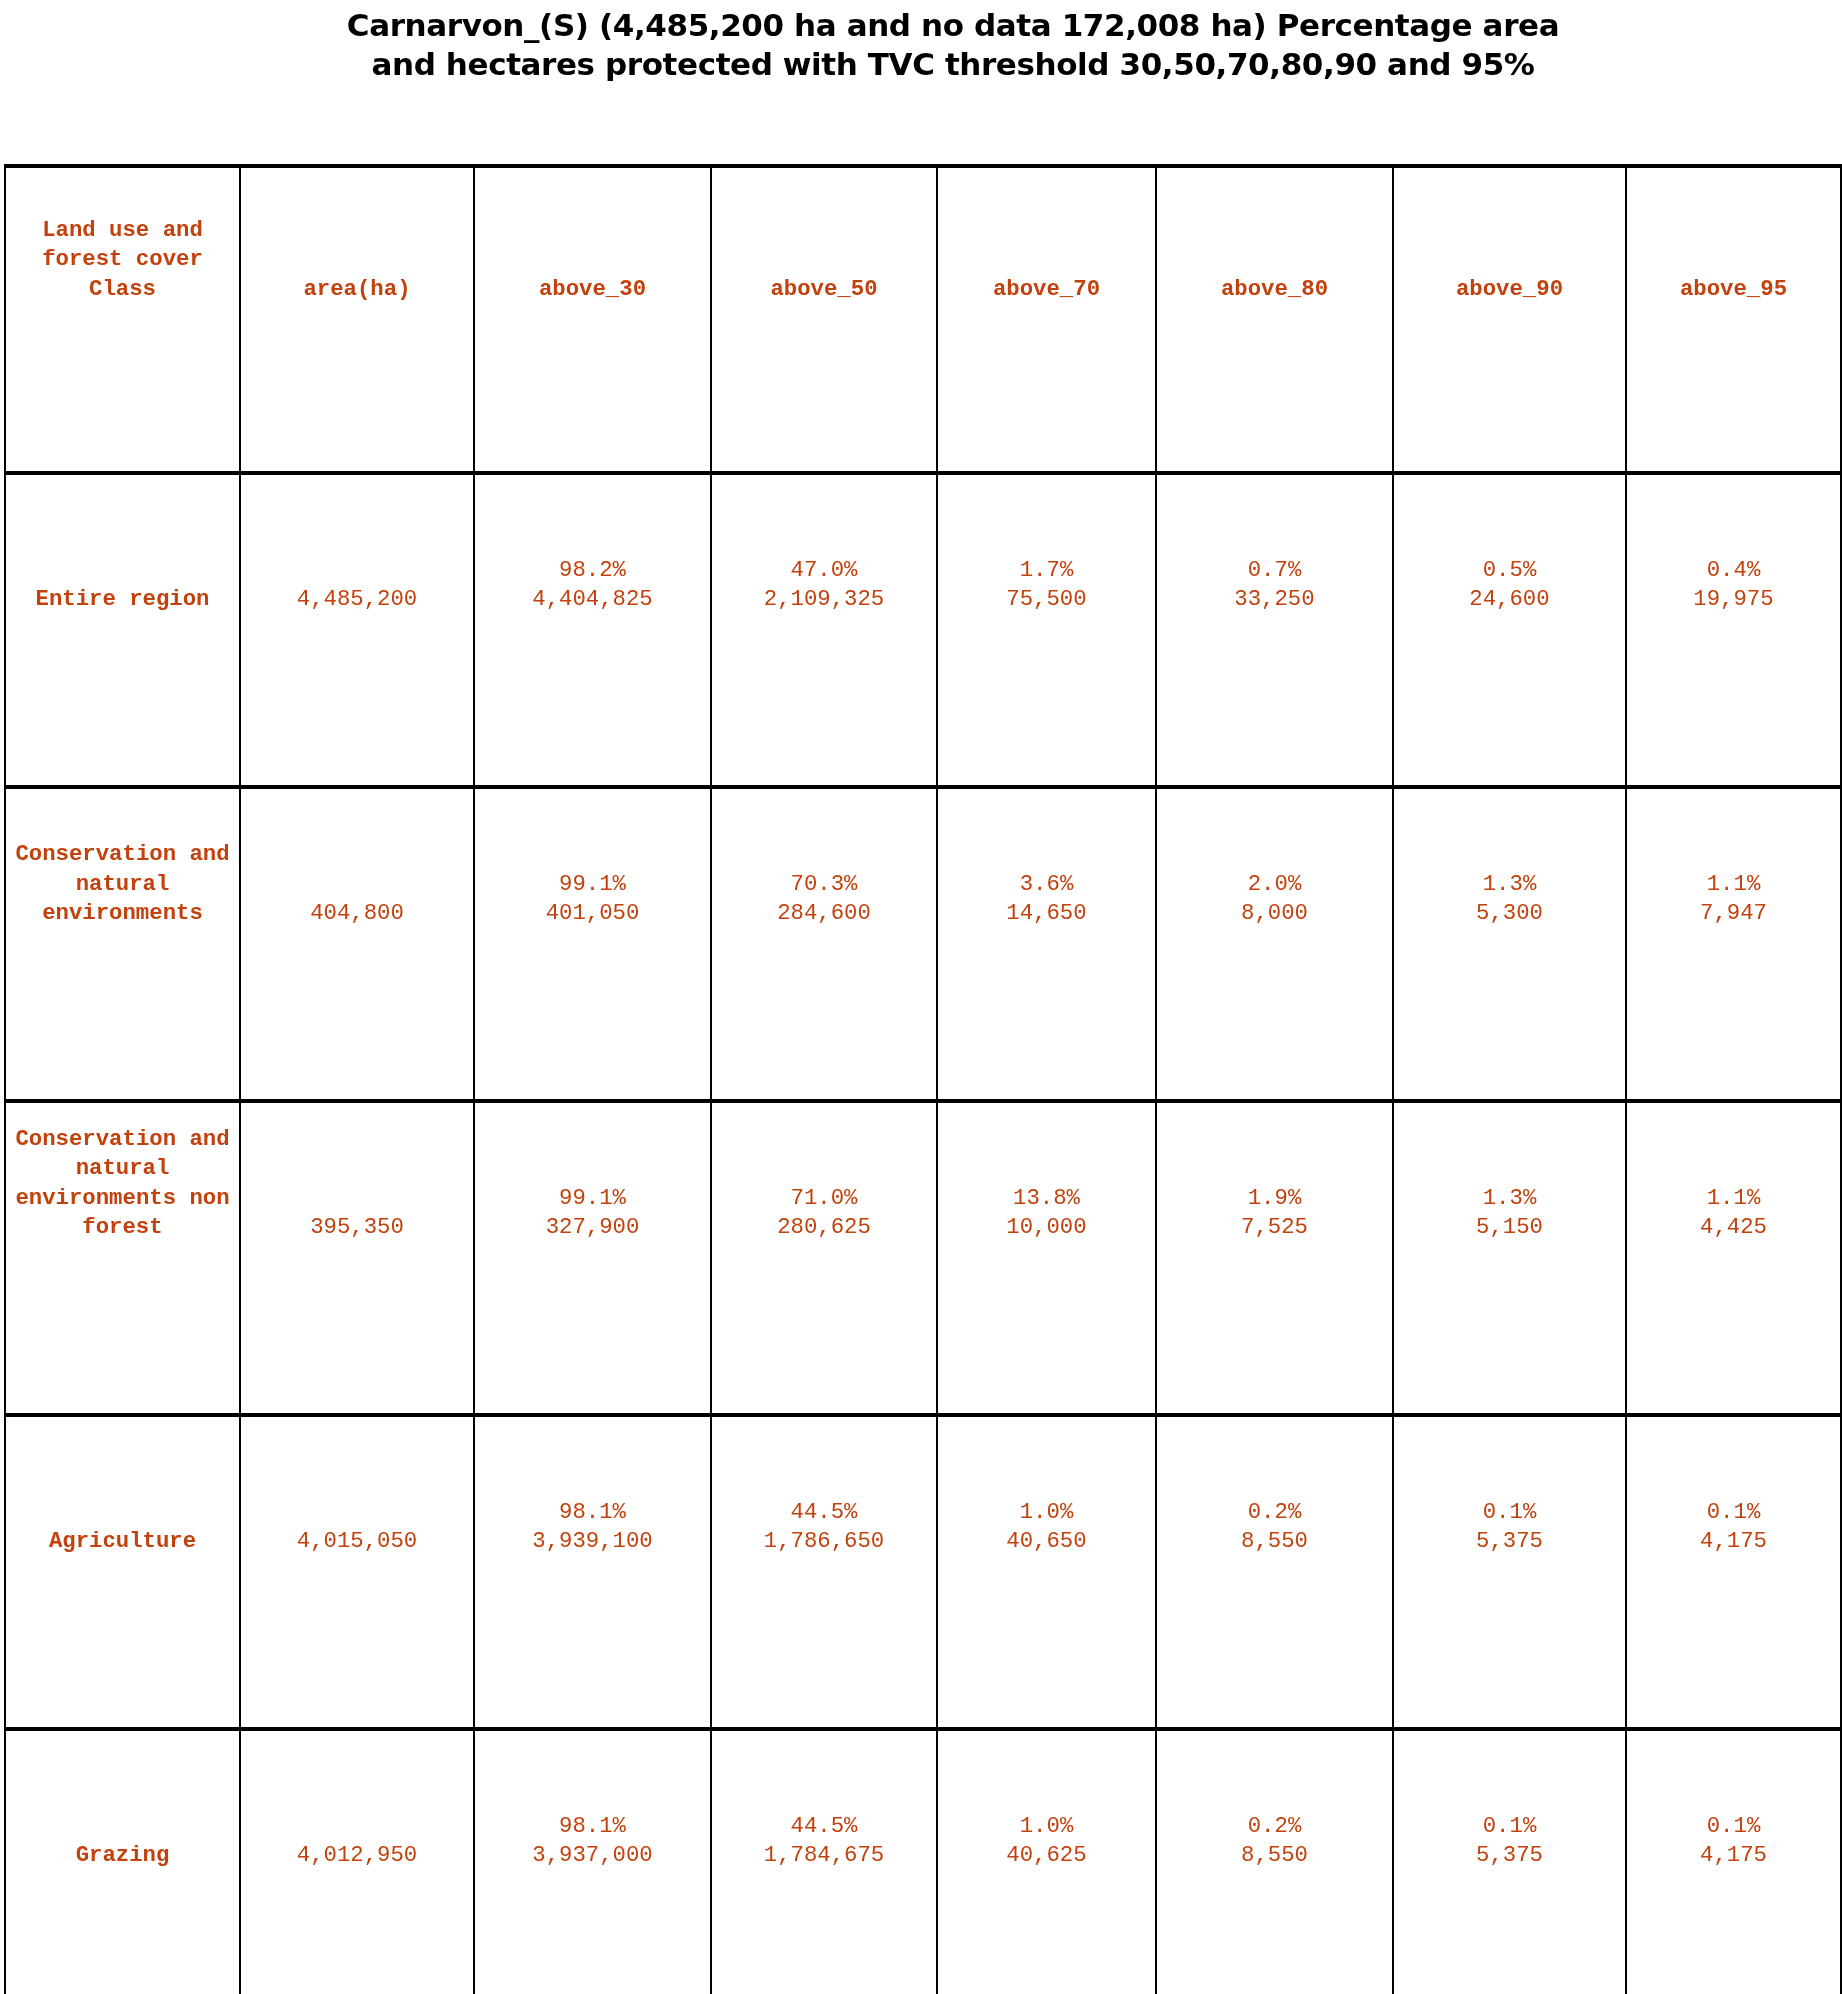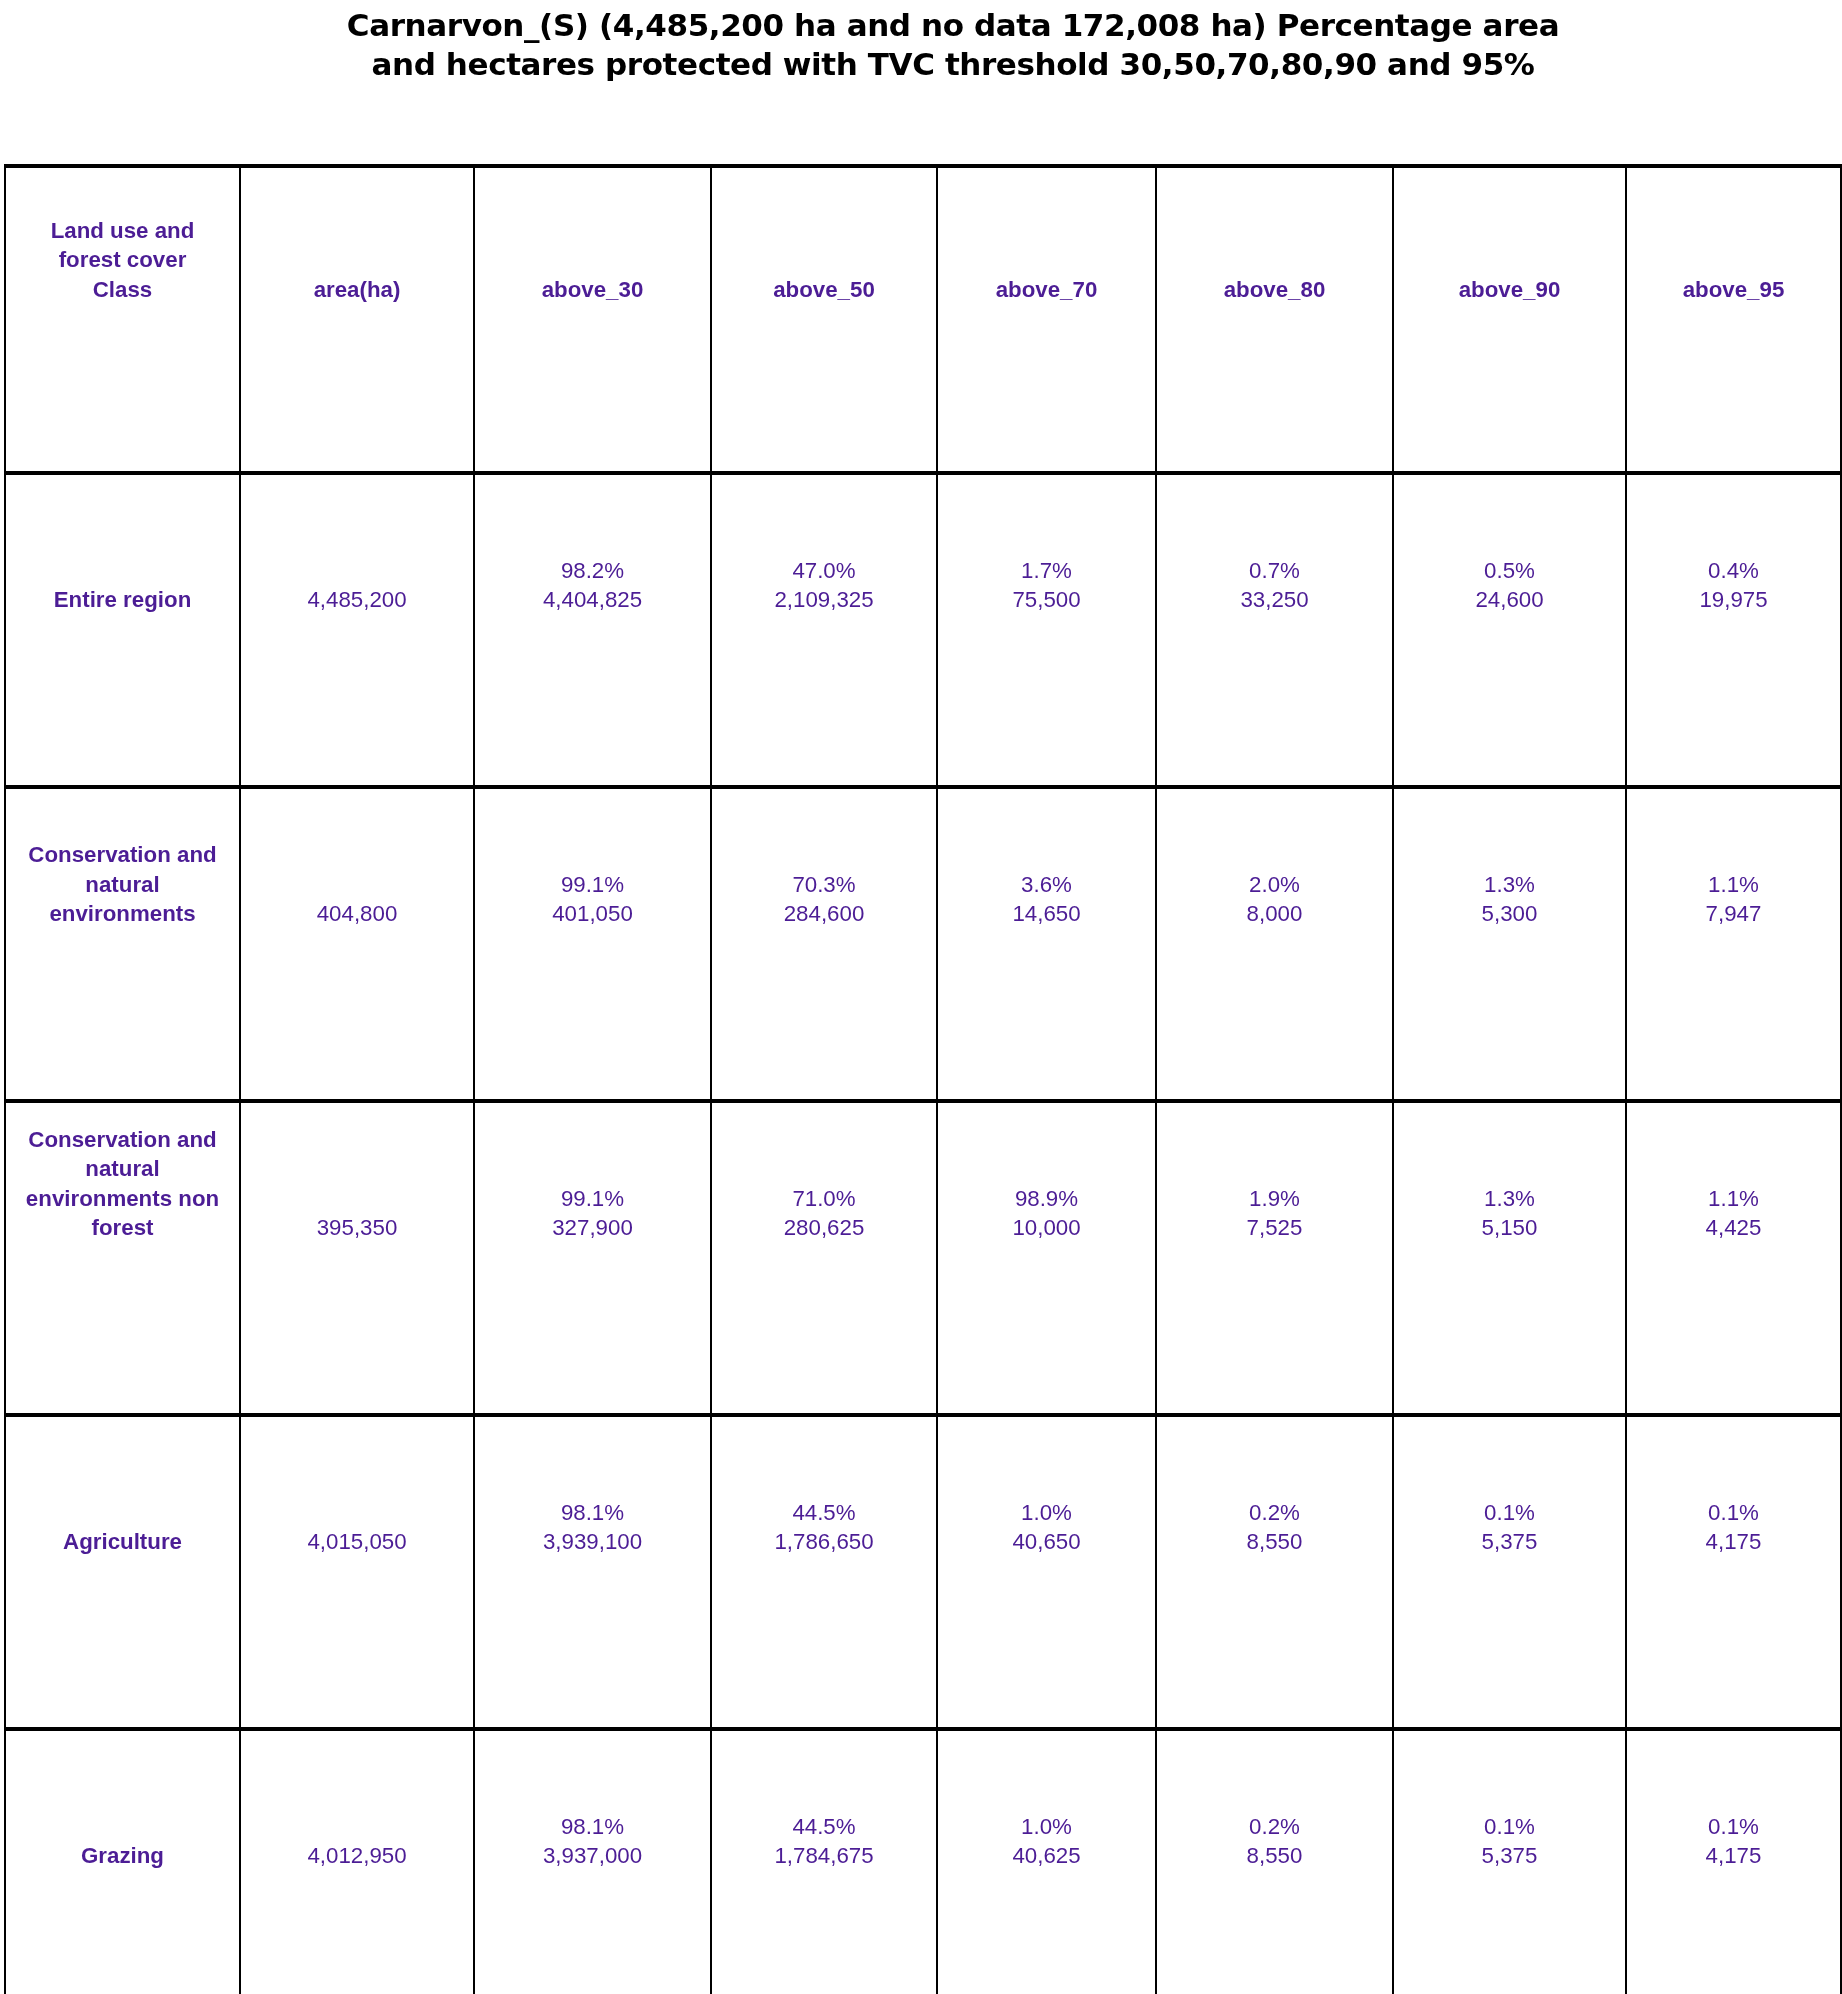--- a/index.html
+++ b/index.html
@@ -19,22 +19,22 @@
   }
   table.report td,table.report th{
     border:solid #000;border-width:4px 2px;
     position:relative;padding:0;vertical-align:middle;
   }
   tr.header-row{height:307px;}
   tr.data-row{height:314px;}
   .stack{
     position:absolute;left:3.2px;right:3.2px;bottom:55%;
     text-align:center;
-    font-family:Liberation Sans, sans-serif;
-    font-size:22.3px;line-height:29.5px;font-weight:400;color:#4c1d95;
+    font-family:Liberation Mono, monospace;
+    font-size:22.3px;line-height:29.5px;font-weight:400;color:#c2410c;
   }
   .stack .lbl{font-weight:700;}
 </style>
 </head>
 <body>
 
 <div class="page-title">
   <div>Carnarvon_(S) (4,485,200 ha and no data 172,008 ha) Percentage area</div>
   <div>and hectares protected with TVC threshold 30,50,70,80,90 and 95%</div>
 </div>
@@ -214,21 +214,21 @@
           </div>
         </td>
         <td>
           <div class="stack">
             <div>71.0%</div>
             <div>280,625</div>
           </div>
         </td>
         <td>
           <div class="stack">
-            <div>98.9%</div>
+            <div>13.8%</div>
             <div>10,000</div>
           </div>
         </td>
         <td>
           <div class="stack">
             <div>1.9%</div>
             <div>7,525</div>
           </div>
         </td>
         <td>

